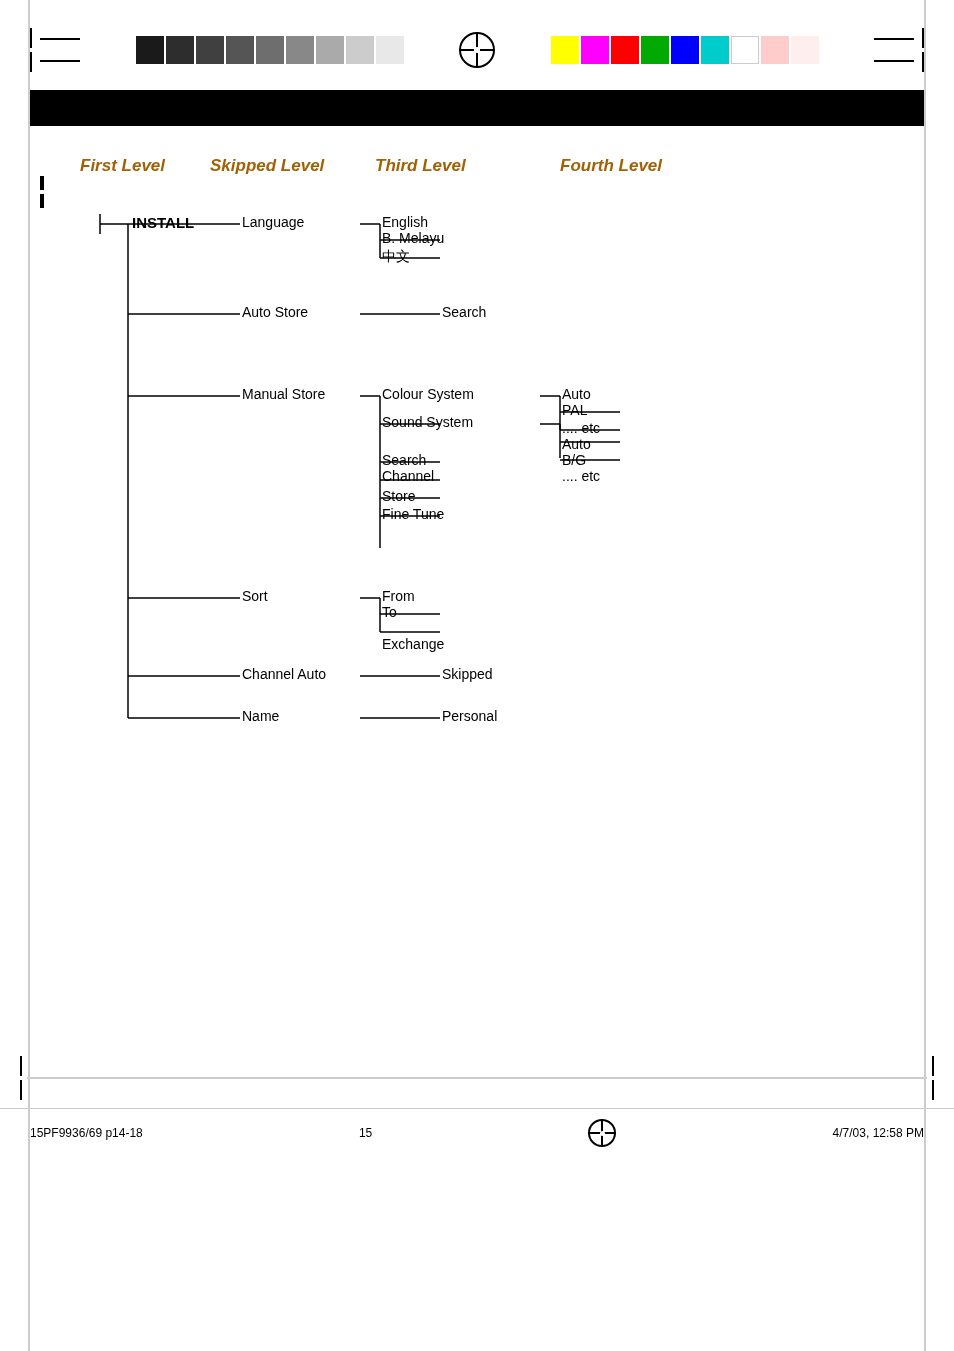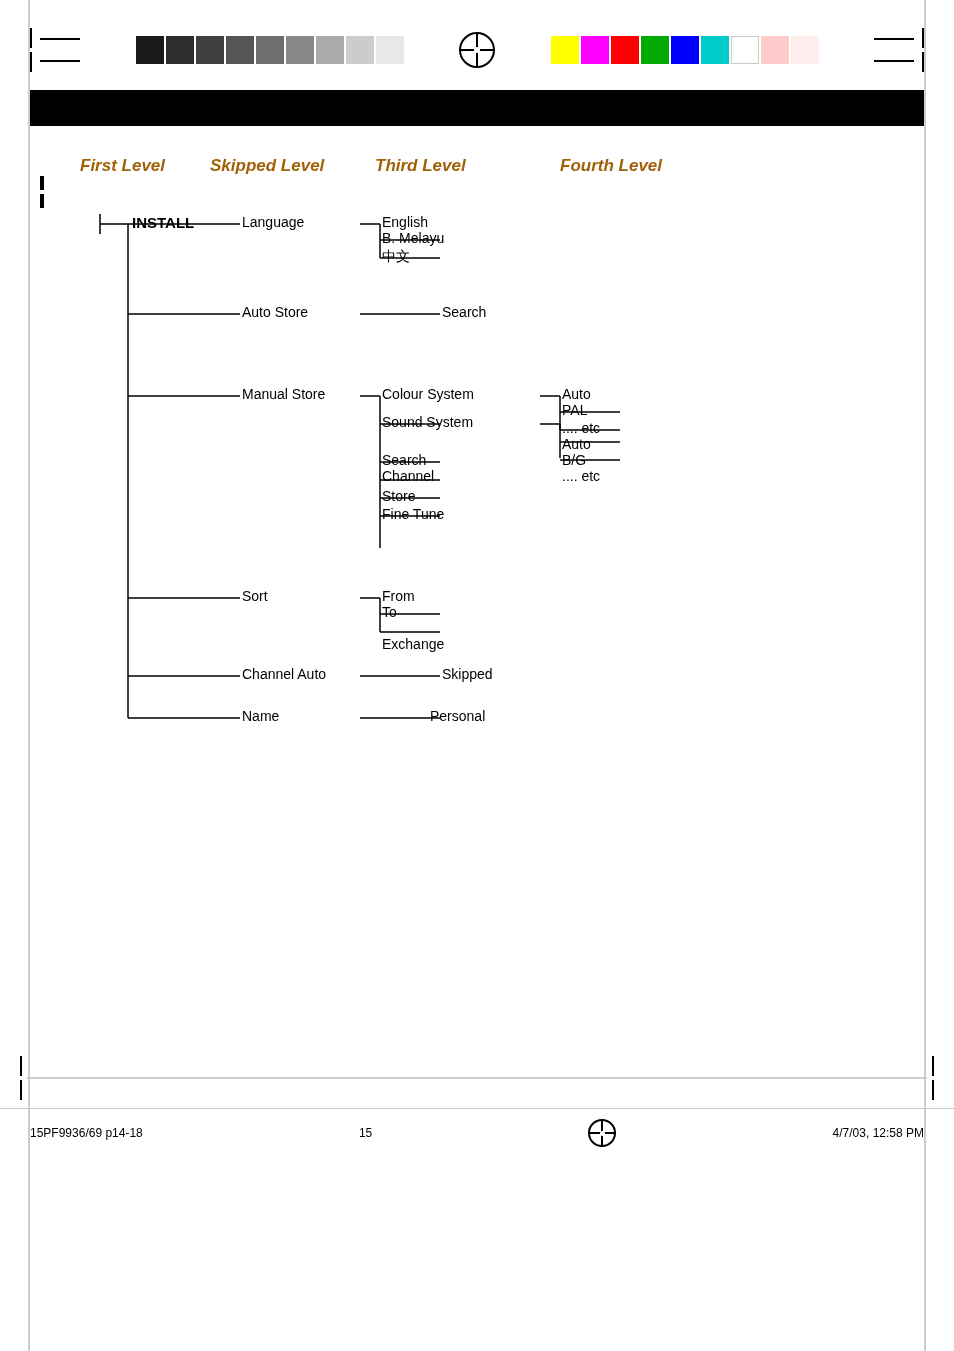--- a/index.html
+++ b/index.html
@@ -311,21 +311,21 @@
     <div class="node" style="left:492px; top:272px;">.... etc</div>
 
     <div class="node" style="left:312px; top:392px;">From</div>
 
     <div class="node" style="left:312px; top:408px;">To</div>
 
     <div class="node" style="left:312px; top:440px;">Exchange</div>
 
     <div class="node" style="left:372px; top:470px;">Skipped</div>
 
-    <div class="node" style="left:360px; top:512px;">Personal</div>
+    <div class="node" style="left:372px; top:512px;">Personal</div>
 
   </div>
 
 </div>
 
 <div style="height: 200px;"></div>
 
 <div style="display:flex; justify-content:space-between; align-items:center; padding: 0 20px; margin-bottom: 5px;">
   <div style="display:flex; flex-direction:column; gap:4px;">
     <div style="width:2px; height:20px; background:#000;"></div>

